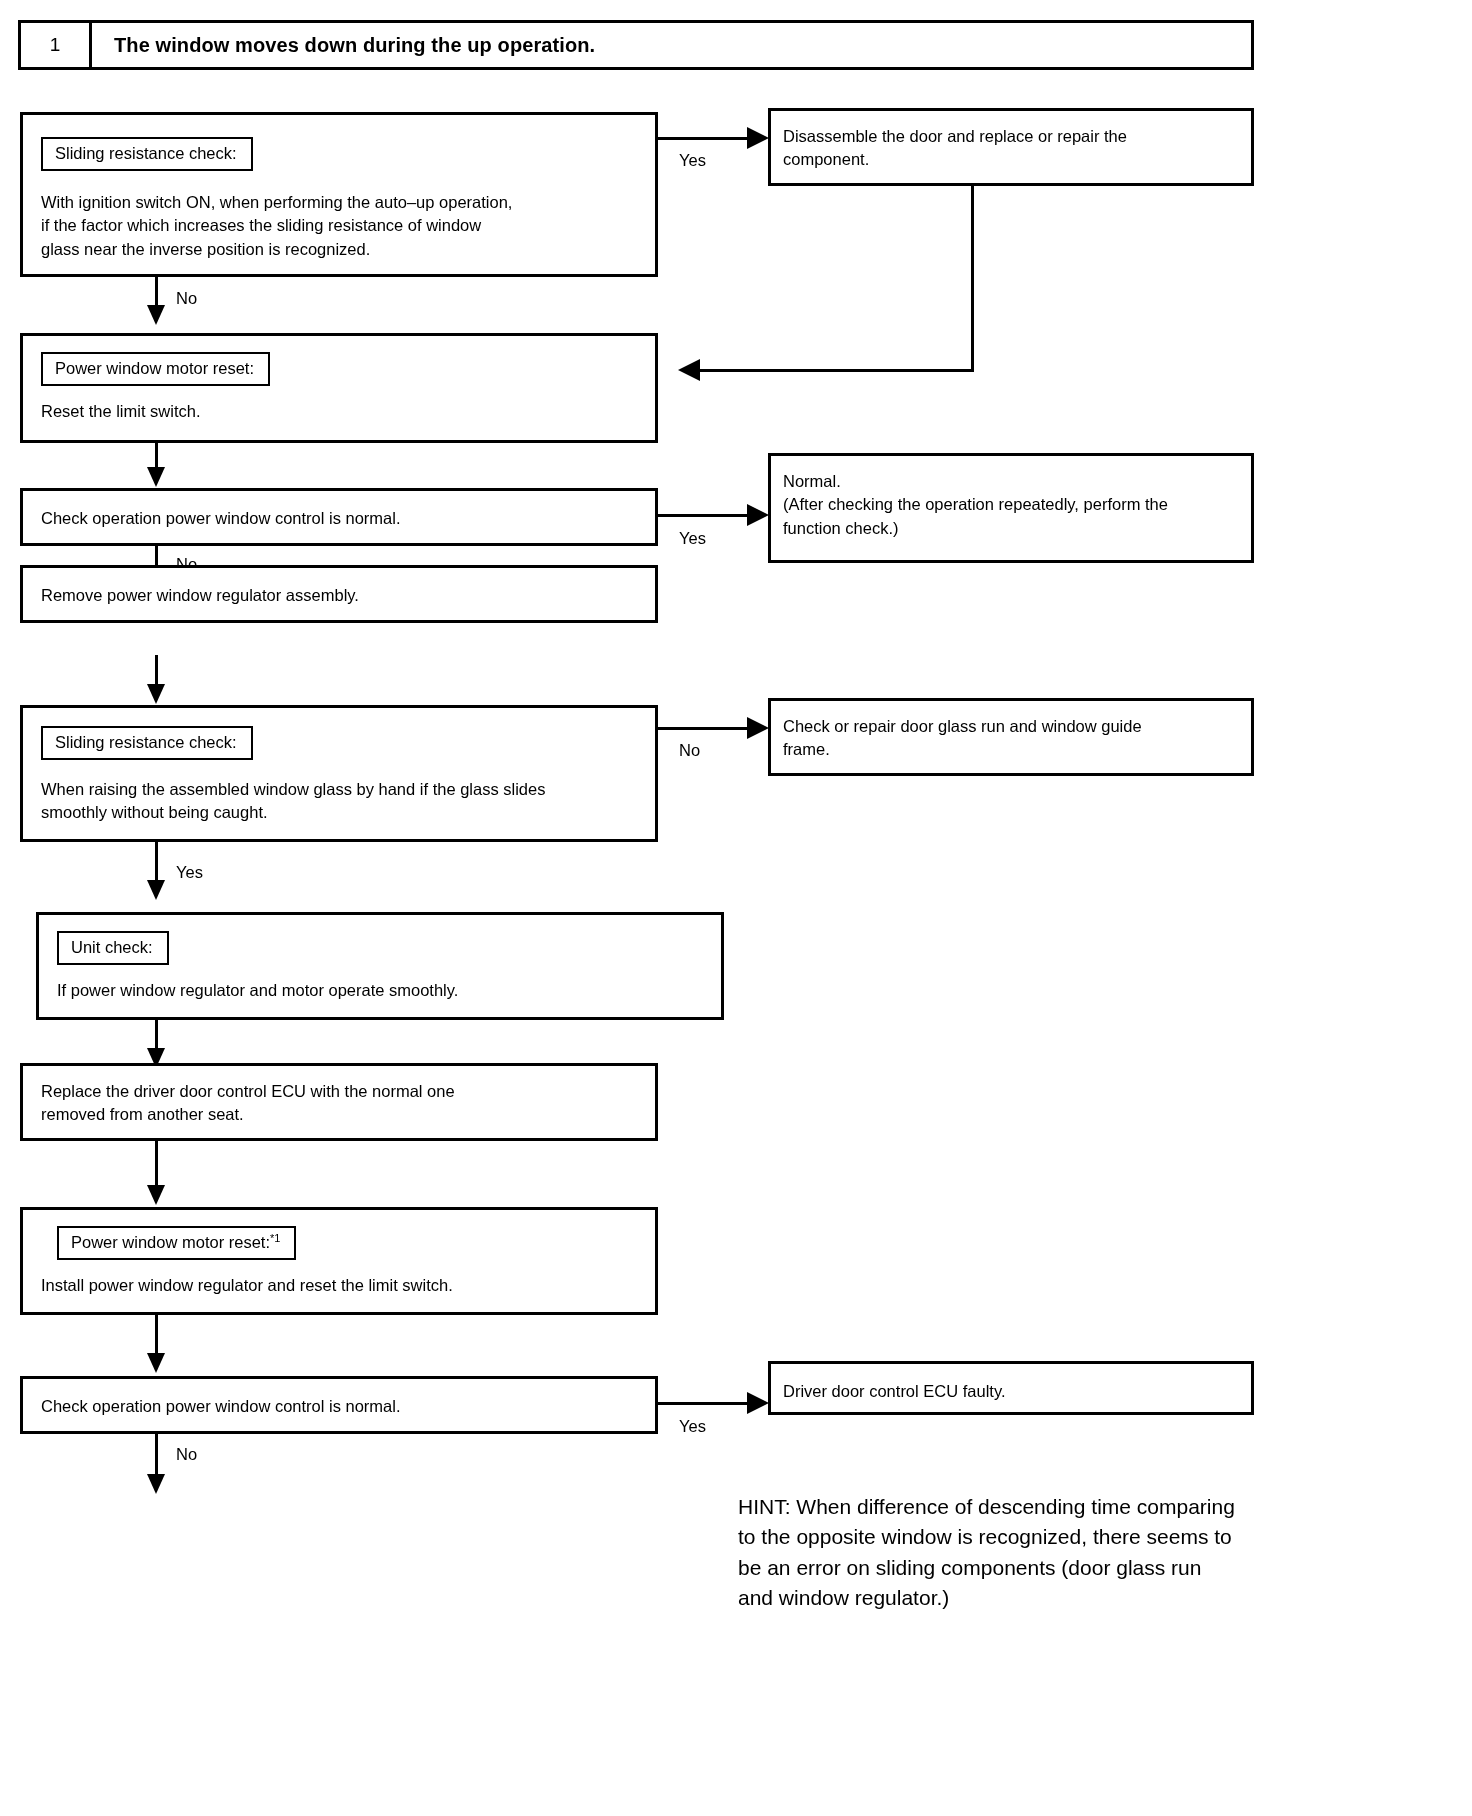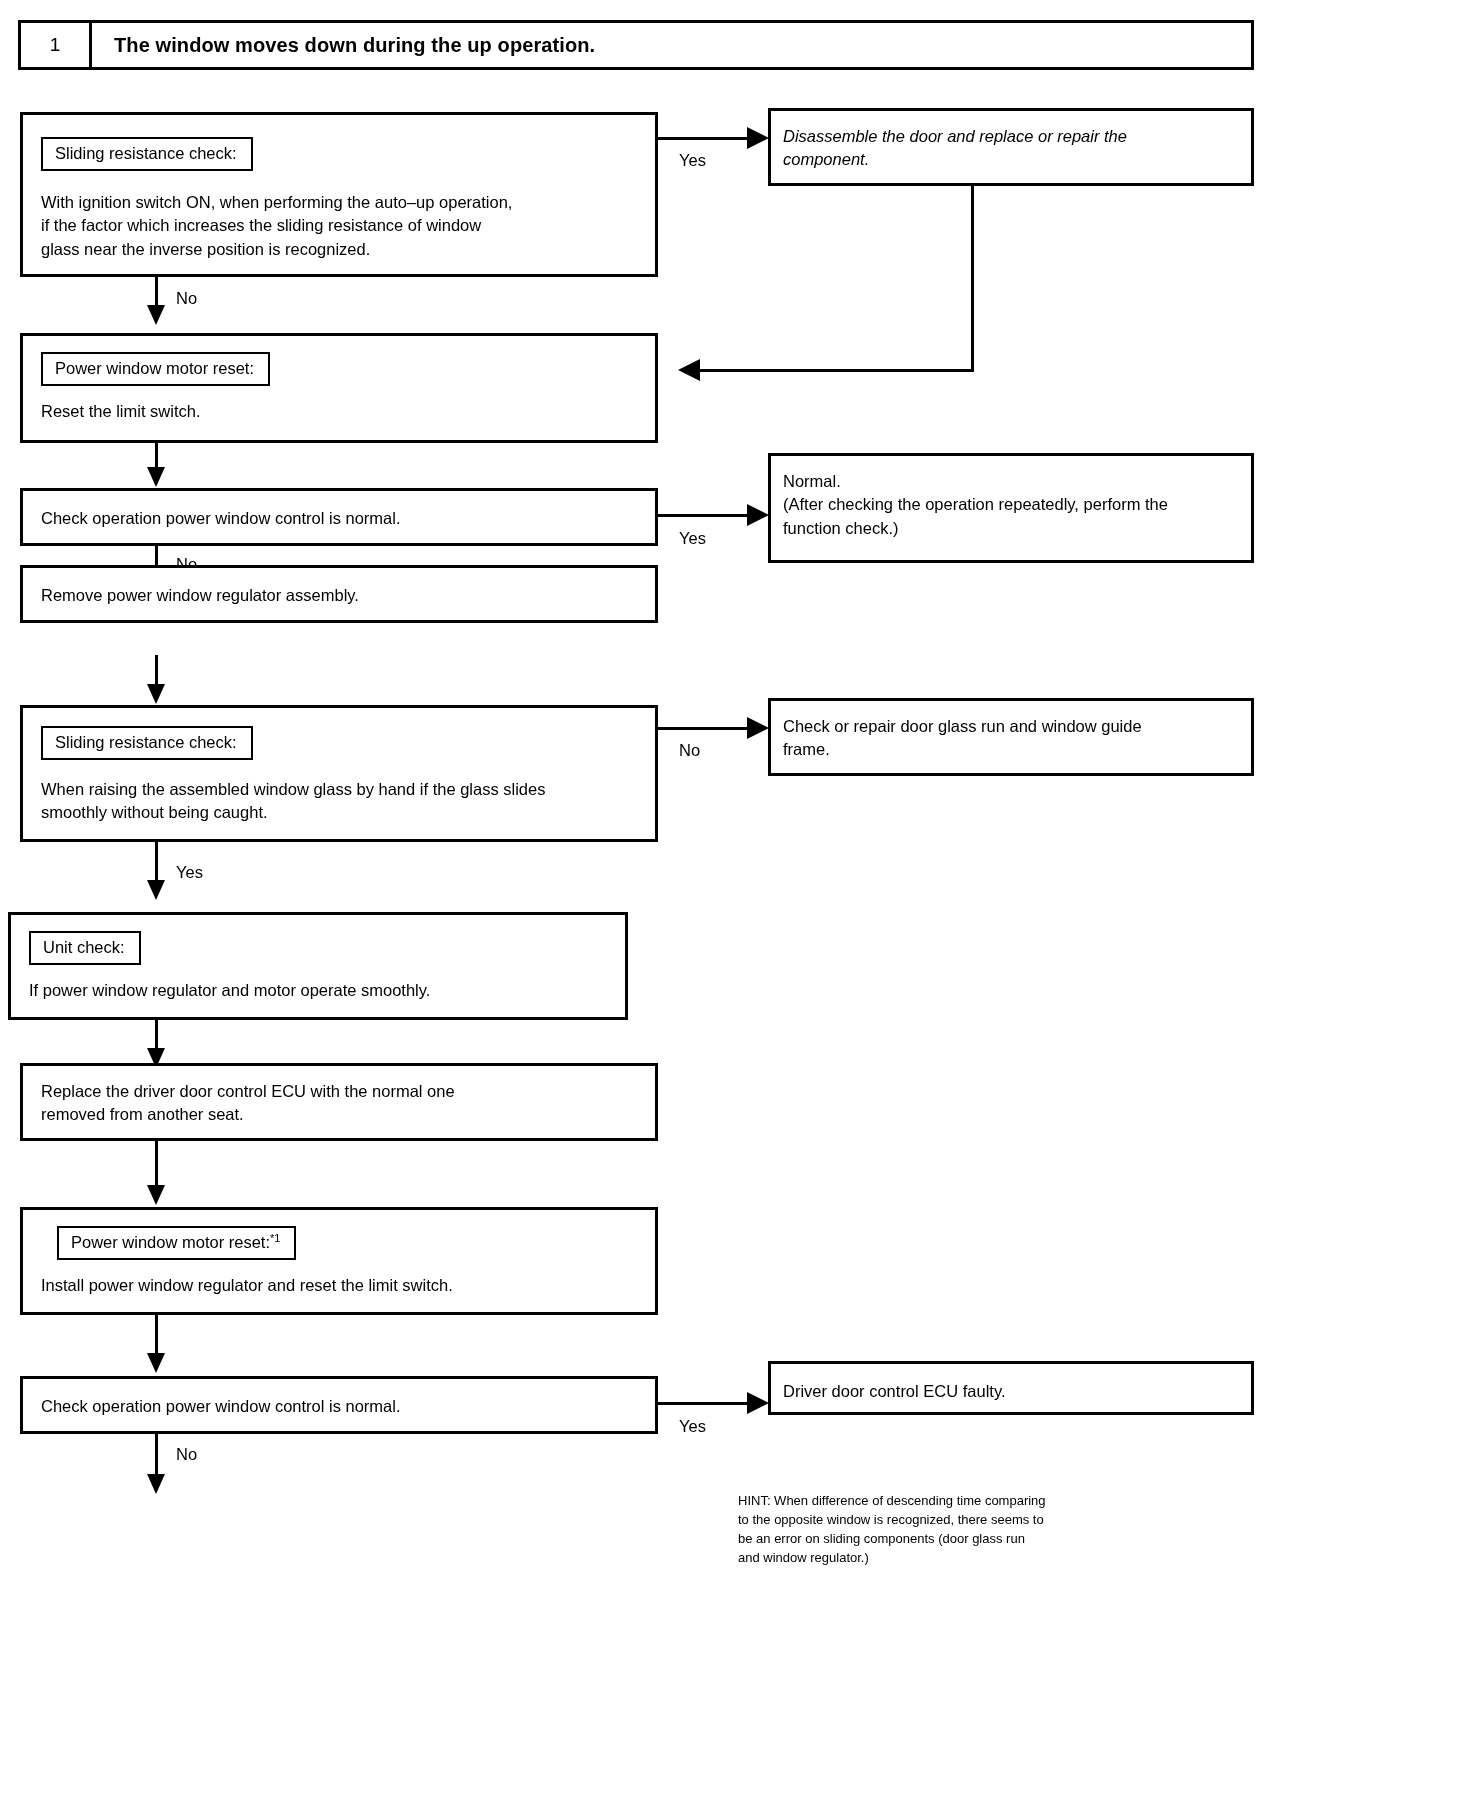--- a/index.html
+++ b/index.html
@@ -96,21 +96,21 @@
     border-right:22px solid #000;
   }
   .edge-label{
     position:absolute;
     font-size:16.5px;
     line-height:1;
     white-space:nowrap;
   }
   .hint{
     position:absolute;
-    font-size:13px;
+    font-size:21px;
     line-height:1.45;
     white-space:pre-line;
   }
 </style>
 </head>
 <body>
 
 <div id="page">
 
   <div class="header">
@@ -123,21 +123,21 @@
     <div class="box-text" style="margin:20px 0 0 18px;">With ignition switch ON, when performing the auto–up operation,
 if the factor which increases the sliding resistance of window
 glass near the inverse position is recognized.</div>
   </div>
 
   <div class="hline" style="left:658px; top:137px; width:93px;"></div>
   <div class="arrow-right" style="left:747px; top:127px;"></div>
   <div class="edge-label" style="left:679px; top:152px;">Yes</div>
 
   <div class="box" style="left:768px; top:108px; width:486px; height:78px;">
-    <div class="box-text" style="margin:14px 12px 0 12px;font-style:italic;">Disassemble the door and replace or repair the
+    <div class="box-text" style="margin:14px 12px 0 12px;">Disassemble the door and replace or repair the
 component.</div>
   </div>
 
   <div class="vline" style="left:971px; top:186px; height:186px;"></div>
   <div class="hline" style="left:700px; top:369px; width:273px;"></div>
   <div class="arrow-left" style="left:678px; top:359px;"></div>
 
   <div class="vline" style="left:155px; top:277px; height:32px;"></div>
   <div class="arrow-down" style="left:147px; top:305px;"></div>
   <div class="edge-label" style="left:176px; top:290px;">No</div>
@@ -187,21 +187,21 @@
 
   <div class="box" style="left:768px; top:698px; width:486px; height:78px;">
     <div class="box-text" style="margin:14px 0 0 12px;">Check or repair door glass run and window guide
 frame.</div>
   </div>
 
   <div class="vline" style="left:155px; top:842px; height:42px;"></div>
   <div class="arrow-down" style="left:147px; top:880px;"></div>
   <div class="edge-label" style="left:176px; top:864px;">Yes</div>
 
-  <div class="box" style="left:8px; top:912px; width:620px; height:108px;">
+  <div class="box" style="left:36px; top:912px; width:688px; height:108px;">
     <div class="subbox" style="margin:16px 0 0 18px;">Unit check:</div>
     <div class="box-text" style="margin:14px 0 0 18px;">If power window regulator and motor operate smoothly.</div>
   </div>
 
   <div class="vline" style="left:155px; top:1020px; height:32px;"></div>
   <div class="arrow-down" style="left:147px; top:1048px;"></div>
 
   <div class="box" style="left:20px; top:1063px; width:638px; height:78px;">
     <div class="box-text" style="margin:14px 0 0 18px;">Replace the driver door control ECU with the normal one
 removed from another seat.</div>

